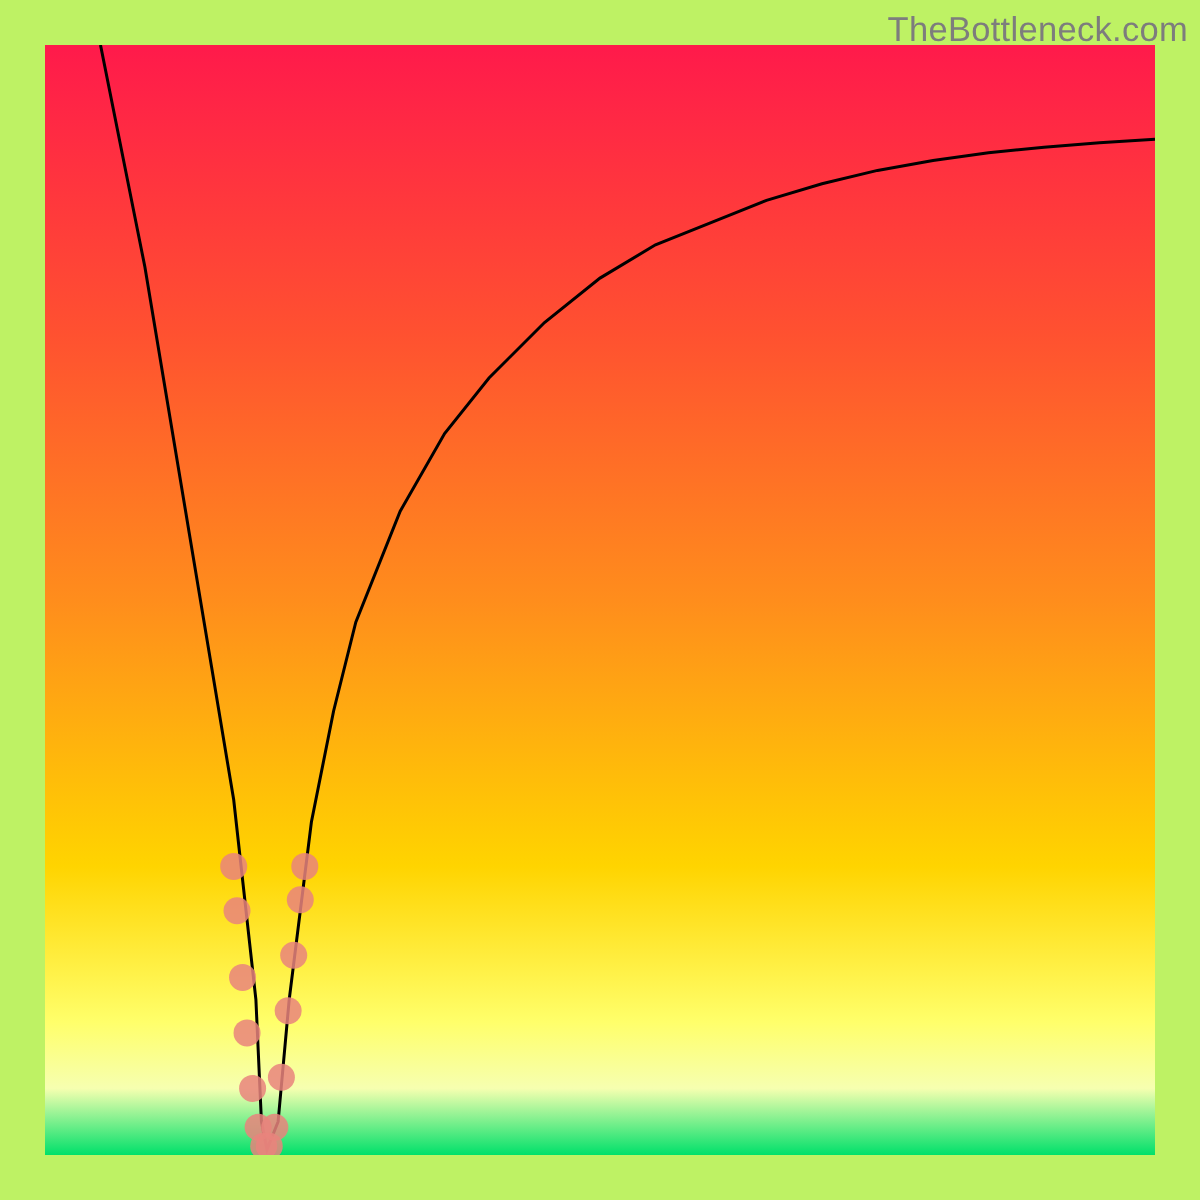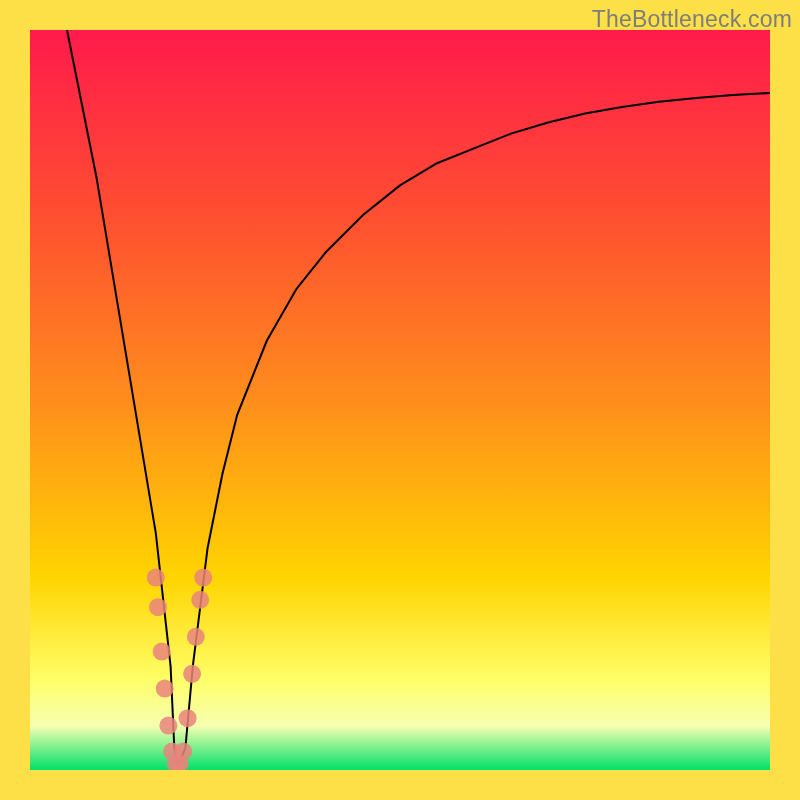--- a/index.html
+++ b/index.html
@@ -10,21 +10,21 @@
     overflow: hidden;
     background: #000;
     font-family: Arial, Helvetica, sans-serif;
   }
   .frame {
     position: absolute;
     left: 0;
     top: 0;
     width: 800px;
     height: 800px;
-    background: #fde047;
+    background: #bef264;
   }
   .plot-area {
     position: absolute;
     left: 30px;
     top: 30px;
     width: 740px;
     height: 740px;
     overflow: hidden;
   }
   .watermark {

